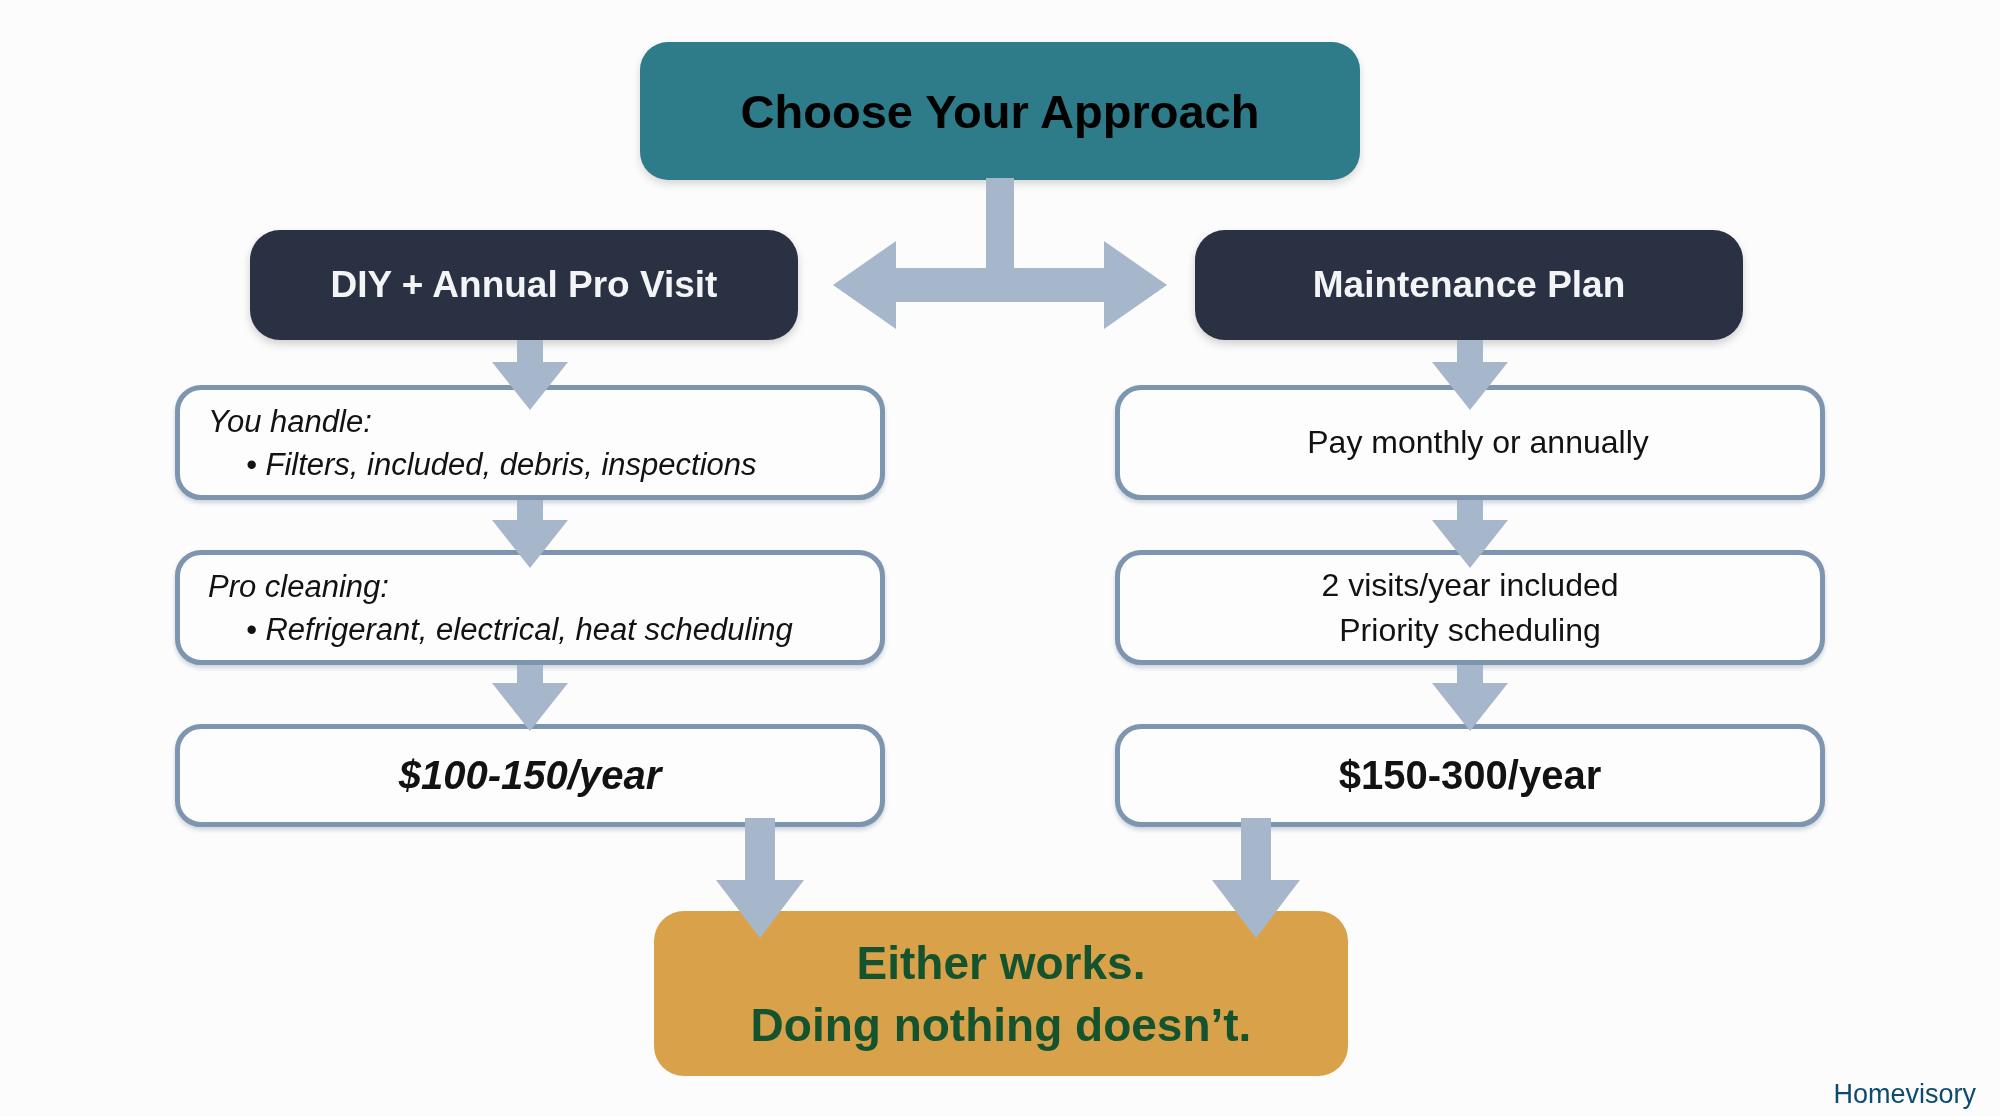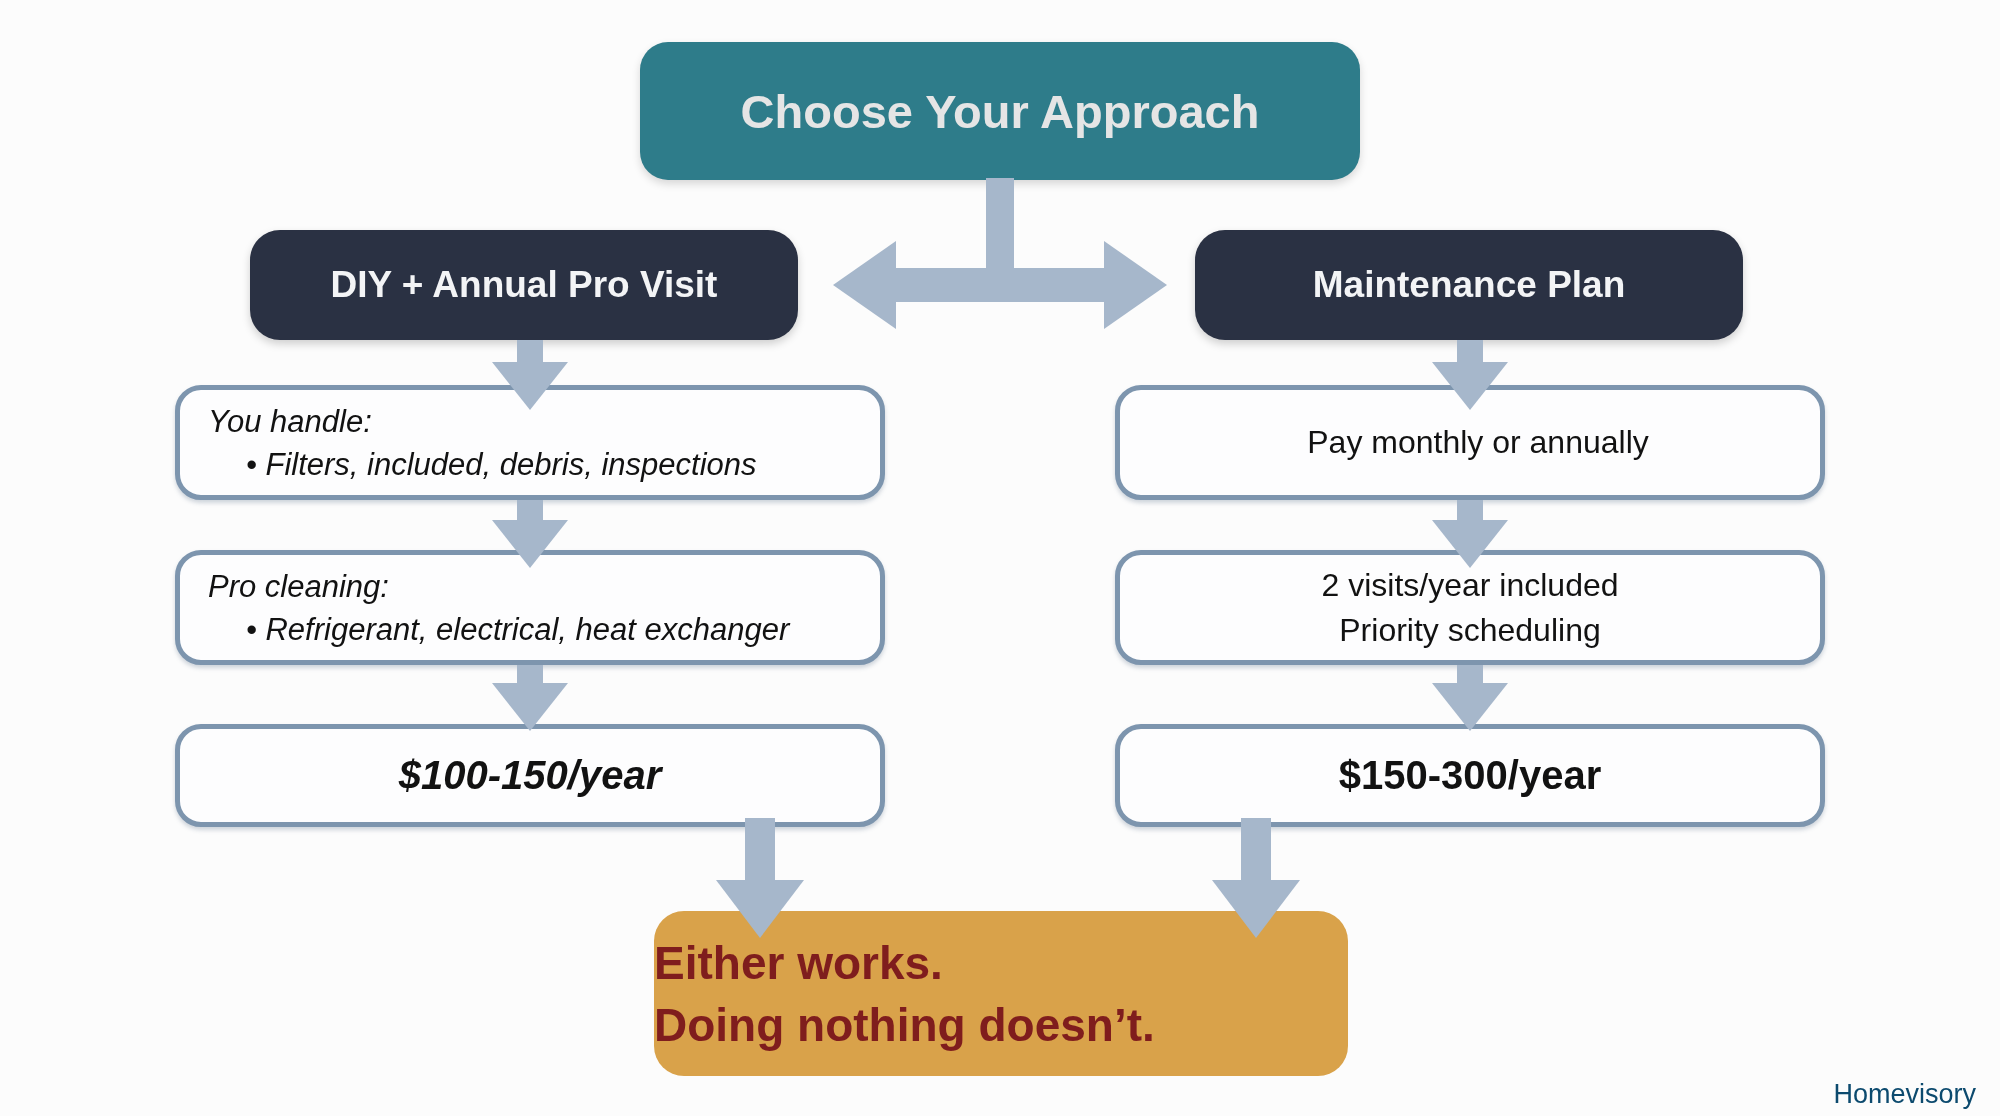--- a/index.html
+++ b/index.html
@@ -9,21 +9,21 @@
     font-family:"Liberation Sans", sans-serif;
   }
   .box { position:absolute; box-sizing:border-box; }
 
   .arrows { position:absolute; left:0; top:0; width:2000px; height:1116px; z-index:3; pointer-events:none; }
 
   .title-box {
     left:640px; top:42px; width:720px; height:138px;
     background:#2e7c8a; border-radius:28px;
     display:flex; align-items:center; justify-content:center;
-    color:#e5e5e5; font-size:47px; font-weight:bold;
+    color:#000000; font-size:47px; font-weight:bold;
     box-shadow:0 4px 8px rgba(0,0,0,.15);
     z-index:2;
   }
 
   .branch {
     top:230px; width:548px; height:110px;
     background:#2a3143; border-radius:30px;
     display:flex; align-items:center; justify-content:center;
     color:#f3f4f6; font-size:37px; font-weight:bold;
     box-shadow:0 4px 8px rgba(0,0,0,.18);
@@ -56,22 +56,22 @@
   }
 
   .price {
     display:flex; align-items:center; justify-content:center;
     font-size:40px; font-weight:bold;
   }
 
   .conclusion {
     left:654px; top:911px; width:694px; height:165px;
     background:#d9a24a; border-radius:30px;
-    display:flex; flex-direction:column; align-items:flex-start; justify-content:center;
-    color:#7f1d1d; font-weight:bold; font-size:46px; line-height:62px;
+    display:flex; flex-direction:column; align-items:center; justify-content:center;
+    color:#14532d; font-weight:bold; font-size:46px; line-height:62px;
     z-index:2; text-align:center;
   }
 
   .watermark {
     position:absolute; right:24px; bottom:6px;
     color:#0c4a6e; font-size:27px; z-index:4;
   }
 </style>
 </head>
 <body>
@@ -132,21 +132,21 @@
   <div class="box branch branch-right">
     <span>Maintenance Plan</span>
   </div>
 
   <div class="box wbox col-left row1 left-text">
     <div>You handle:</div>
     <div class="bullet-line">•  Filters, included, debris, inspections</div>
   </div>
   <div class="box wbox col-left row2 left-text">
     <div>Pro cleaning:</div>
-    <div class="bullet-line">•  Refrigerant, electrical, heat exchanger</div>
+    <div class="bullet-line">•  Refrigerant, electrical, heat scheduling</div>
   </div>
   <div class="box wbox col-left row3 price">
     <span>$100-150/year</span>
   </div>
 
   <div class="box wbox col-right row1 center-text">
     <div>Pay monthly or annually</div>
   </div>
   <div class="box wbox col-right row2 center-text">
     <div>2 visits/year included</div>

